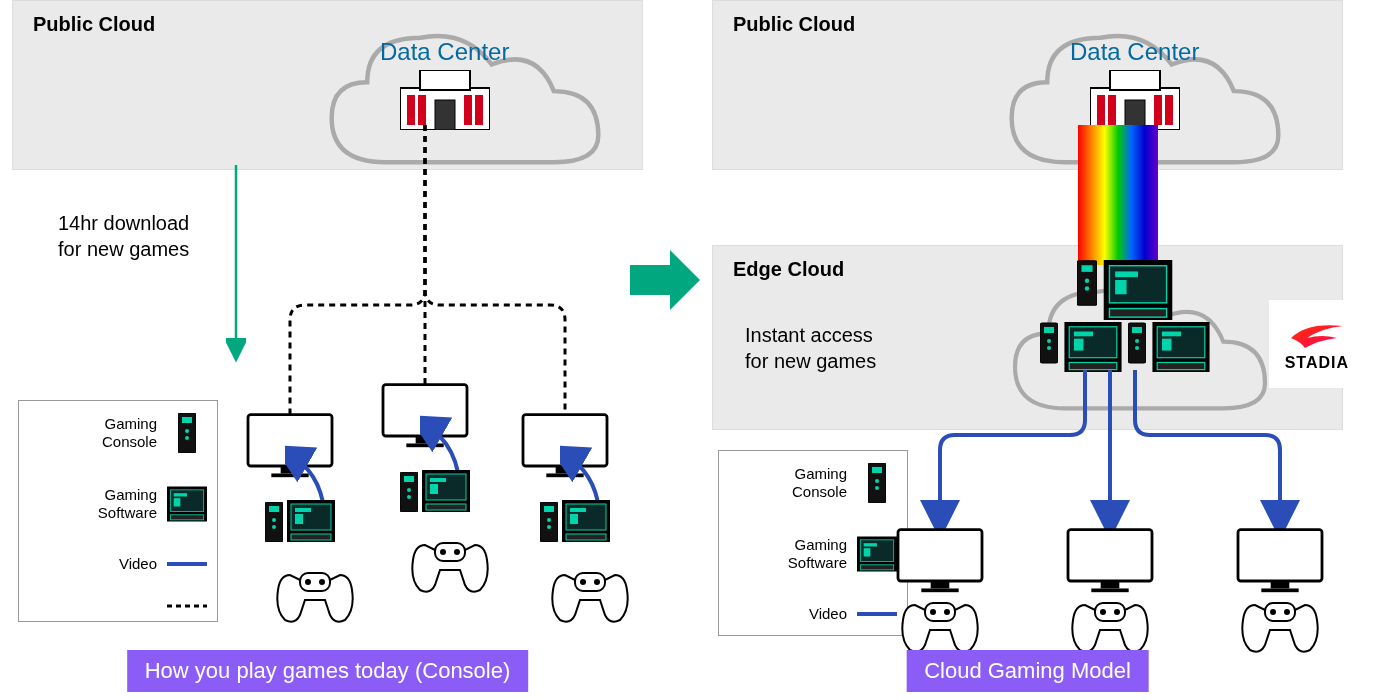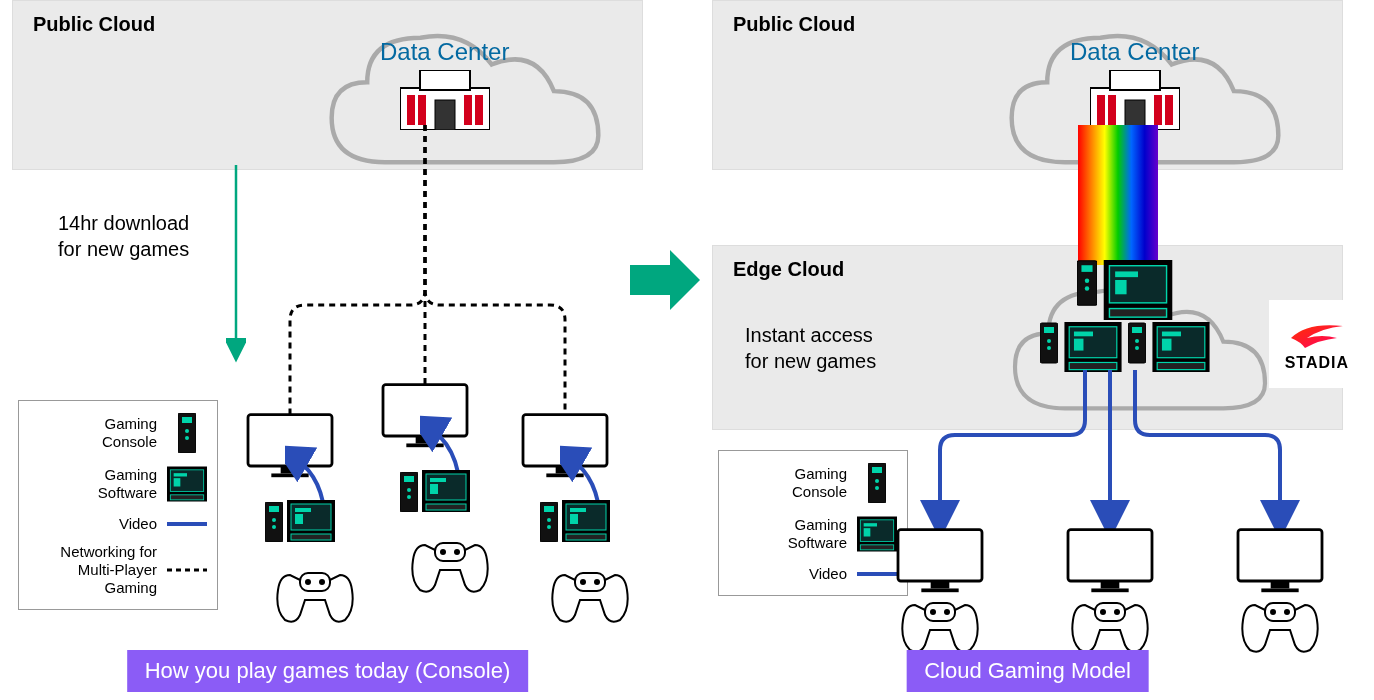--- a/index.html
+++ b/index.html
@@ -7,21 +7,21 @@
 .panel{position:absolute;top:0;height:700px}
 .panel.left{left:0;width:655px}
 .panel.right{left:700px;width:655px}
 .cloud-zone{position:absolute;left:12px;right:12px;background:#eaeaea;border:1px solid #ddd}
 .zone-label{position:absolute;top:12px;left:20px;font-weight:700;font-size:20px;color:#000}
 .cloud-svg{position:absolute}
 .datacenter{position:absolute;display:flex;flex-direction:column;align-items:center}
 .dc-label{font-size:24px;color:#0369a1;margin-bottom:4px}
 .dc-icon{width:90px;height:60px}
 .note{position:absolute;font-size:20px;color:#000;line-height:1.3}
-.legend{position:absolute;border:1px solid #999;padding:12px 10px;display:flex;flex-direction:column;gap:10px;background:#fff}
+.legend{position:absolute;border:1px solid #999;padding:12px 10px;display:flex;flex-direction:column;gap:30px;background:#fff}
 .legend-row{display:flex;align-items:center;justify-content:flex-end;gap:10px}
 .legend-label{font-size:15px;color:#000;text-align:right;line-height:1.2;max-width:110px}
 .legend-icon{width:40px;display:flex;justify-content:center}
 .tvset{position:absolute;display:flex;flex-direction:column;align-items:center}
 .caption{position:absolute;background:#8b5cf6;color:#fff;font-size:22px;padding:8px 18px;bottom:8px;left:50%;transform:translateX(-50%);white-space:nowrap}
 .big-arrow{position:absolute;top:250px;left:630px;width:70px;height:60px}
 .stadia{position:absolute;right:-10px;top:300px;display:flex;flex-direction:column;align-items:center;background:#fff;padding:16px}
 .stadia-text{font-size:16px;font-weight:700;letter-spacing:1px;margin-top:2px}
 .rainbow{position:absolute;width:80px;height:140px;background:linear-gradient(to right,#ff0000,#ff8000,#ffff00,#00cc00,#0066ff,#0000cc,#6600cc)}
 .server-cluster{position:absolute;display:flex;flex-direction:column;align-items:center;gap:2px}
@@ -130,21 +130,20 @@
     </div>
     <div class="legend-row">
       <div class="legend-label">Video</div>
       <div class="legend-icon">
           <svg width="40" height="6">
             <line x1="0" y1="3" x2="40" y2="3" stroke="#2a4db8" stroke-width="4"></line>
           </svg>
         </div>
     </div>
     <div class="legend-row">
-      <div class="legend-label">Networking for Multi-Player Gaming</div>
       <div class="legend-icon">
           <svg width="40" height="6">
             <line x1="0" y1="3" x2="40" y2="3" stroke="#000" stroke-width="3" stroke-dasharray="5 4"></line>
           </svg>
         </div>
     </div>
   </div>
 
   <div class="tvset" style="top:410px;left:240px">
     <svg class="tv-outline" viewBox="0 0 100 75">

